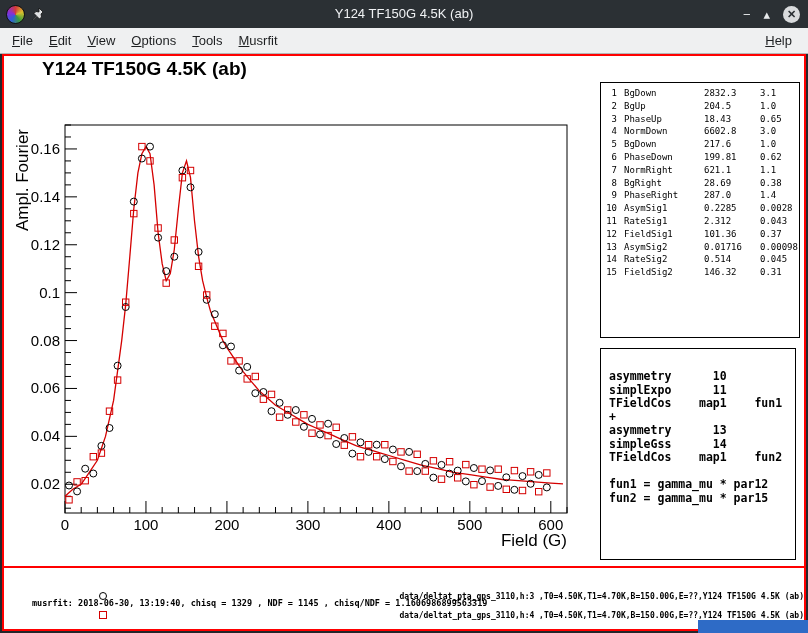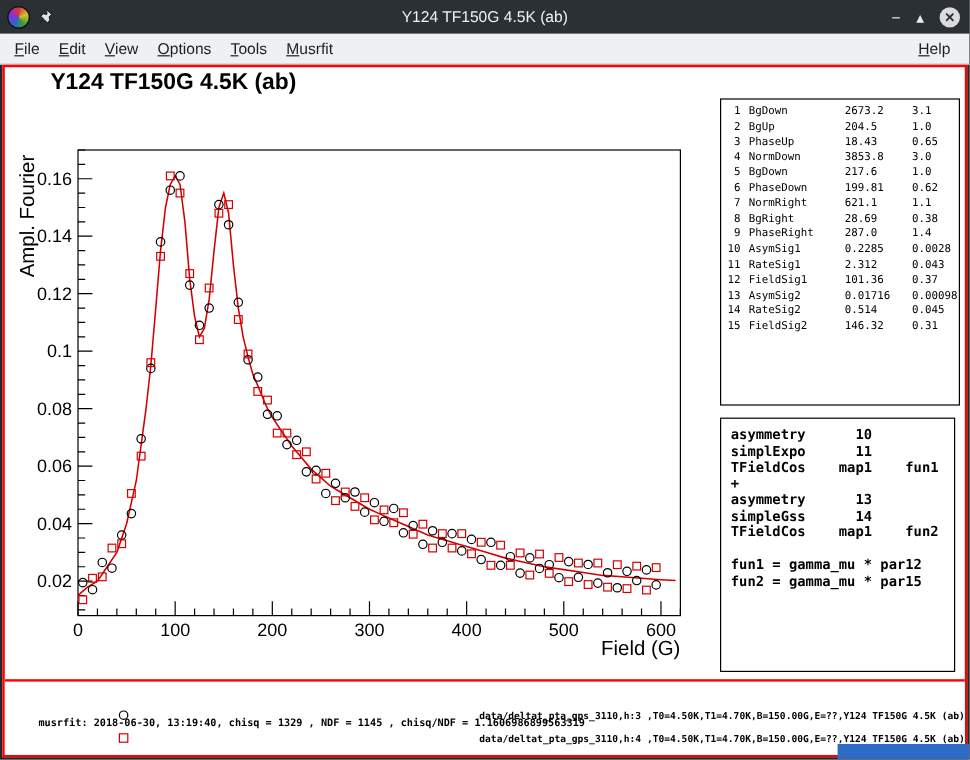--- a/index.html
+++ b/index.html
@@ -39,21 +39,21 @@
              background:#fff;font-family:"DejaVu Sans Mono",monospace;font-size:9px;color:#000;
              padding-top:4px;box-sizing:border-box;}
   .param-row{display:flex;height:12.8px;line-height:12.8px;}
   .pr-idx{width:16px;text-align:right;}
   .pr-name{width:80px;margin-left:7px;}
   .pr-val{width:56px;}
   .pr-err{flex:1;}
 
   .theory-box{position:absolute;left:596px;top:292px;width:196px;height:212px;border:1px solid #000;
               background:#fff;font-family:"DejaVu Sans Mono",monospace;font-size:11.5px;font-weight:bold;
-              color:#000;padding:7px 0 0 8px;box-sizing:border-box;}
+              color:#000;padding:21px 0 0 8px;box-sizing:border-box;}
   .theory-line{white-space:pre;height:13.5px;line-height:13.5px;}
 
   
   .footer{position:absolute;left:0;right:0;bottom:0;height:61px;border-top:2px solid #ff0000;background:#fff;}
   .footer-status{position:absolute;left:28px;top:6px;font-family:"DejaVu Sans Mono",monospace;
                  font-size:8.5px;font-weight:bold;color:#000;margin-top:24px;}
   .legend-row{position:absolute;left:0;right:0;text-align:right;
               font-family:"DejaVu Sans Mono",monospace;font-size:8px;font-weight:bold;color:#000;}
   .legend-marker{position:absolute;left:95px;top:0px;width:8px;height:8px;box-sizing:border-box;}
   .marker-circle{border:1px solid #000;border-radius:50%;}
@@ -310,39 +310,39 @@
           <rect x="515.4" y="350.6" width="6.4" height="6.4" fill="none" stroke="#d40000" stroke-width="1"></rect>
           <rect x="523.5" y="370.5" width="6.4" height="6.4" fill="none" stroke="#d40000" stroke-width="1"></rect>
           <rect x="531.6" y="351.8" width="6.4" height="6.4" fill="none" stroke="#d40000" stroke-width="1"></rect>
         </g>
       </svg>
 
     <div class="param-box" id="param-box">
         <div class="param-row">
           <span class="pr-idx">1</span>
           <span class="pr-name">BgDown</span>
-          <span class="pr-val">2673.2</span>
+          <span class="pr-val">2832.3</span>
           <span class="pr-err">3.1</span>
         </div>
         <div class="param-row">
           <span class="pr-idx">2</span>
           <span class="pr-name">BgUp</span>
           <span class="pr-val">204.5</span>
           <span class="pr-err">1.0</span>
         </div>
         <div class="param-row">
           <span class="pr-idx">3</span>
           <span class="pr-name">PhaseUp</span>
           <span class="pr-val">18.43</span>
           <span class="pr-err">0.65</span>
         </div>
         <div class="param-row">
           <span class="pr-idx">4</span>
           <span class="pr-name">NormDown</span>
-          <span class="pr-val">3853.8</span>
+          <span class="pr-val">6602.8</span>
           <span class="pr-err">3.0</span>
         </div>
         <div class="param-row">
           <span class="pr-idx">5</span>
           <span class="pr-name">BgDown</span>
           <span class="pr-val">217.6</span>
           <span class="pr-err">1.0</span>
         </div>
         <div class="param-row">
           <span class="pr-idx">6</span>

